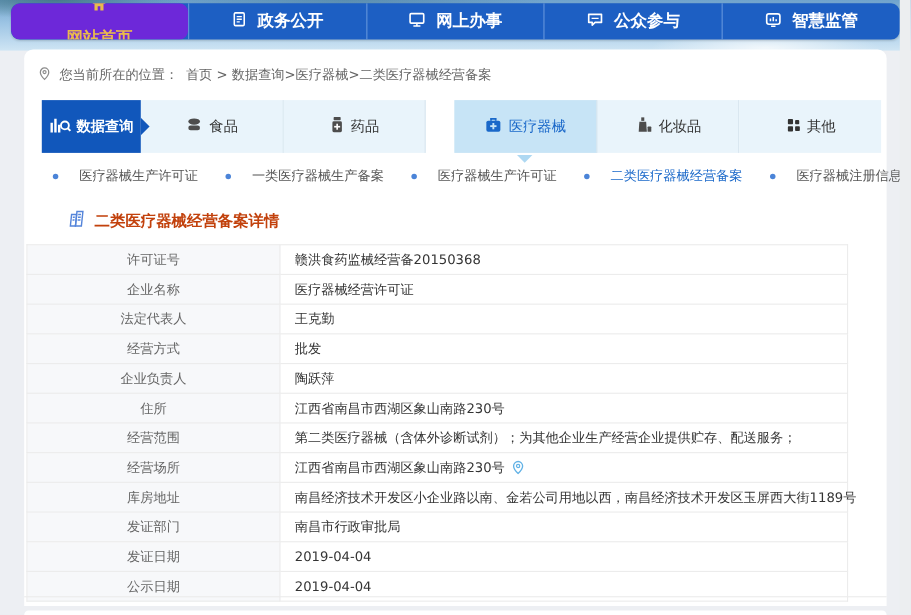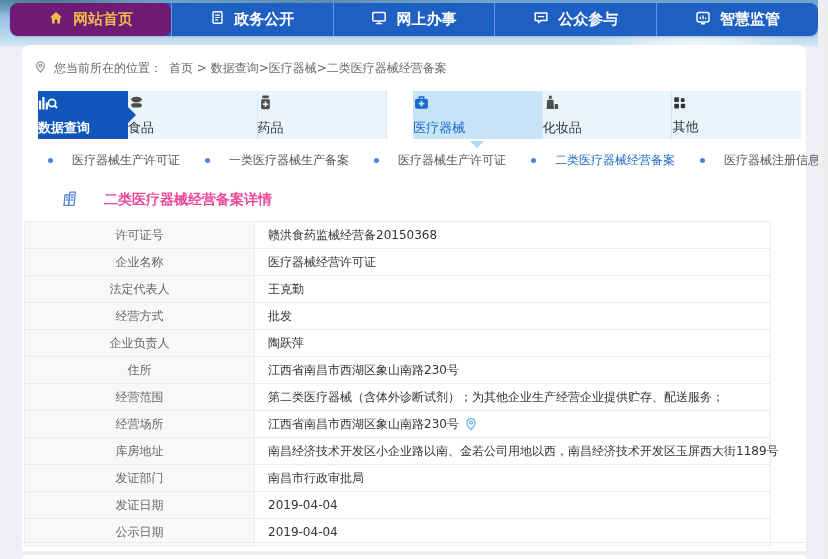--- a/index.html
+++ b/index.html
@@ -23,21 +23,21 @@
     position:absolute; left:10px; top:3px; width:808px; height:33px;
     background:#1d5fc3; border-radius:8px; display:flex; overflow:hidden;
     box-shadow:0 1px 2px rgba(0,0,0,.15);
   }
   .topnav-item {
     flex:1; display:flex; align-items:center; justify-content:center; gap:9px;
     color:#fff; font-size:15px; font-weight:bold; cursor:pointer;
     border-left:1px solid rgba(160,195,240,.55);
   }
   .topnav-item:first-child { border-left:none; }
-  .topnav-item.active { background:#701a75; border-radius:8px; color:#e9ba4d; }
+  .topnav-item.active { background:#6d28d9; border-radius:8px; color:#e9ba4d;flex-direction:column; }
   .topnav-item svg { flex:none; }
   
   .card {
     position:absolute; left:22px; top:45px; width:784px; height:506px;
     background:#fff; border-radius:8px 8px 0 0;
   }
   .card-bottom-line { position:absolute; left:0; right:0; bottom:8px; border-top:1px solid #ebebeb; }
   .footer-strip {
     position:absolute; left:22px; top:555px; width:784px; height:4px;
     background:#fff; border-radius:6px 6px 0 0;
@@ -45,21 +45,21 @@
   .scrollbar-track { position:absolute; right:0; top:0; width:10px; height:559px; background:#eceef0; }
   
   .breadcrumb {
     display:flex; align-items:center; gap:7px;
     padding:15px 16px 10px 12px; color:#666; font-size:12px;
   }
   .breadcrumb svg { flex:none; }
   
   .tabbar { margin:4px 5px 0 16px; display:flex; height:48px; }
   .tab {
-    display:flex; flex-direction:column; align-items:flex-start; justify-content:center; gap:5px;
+    display:flex; flex-direction:row; align-items:center; justify-content:center; gap:5px;
     font-size:13px; color:#333; cursor:pointer; flex:1;
     background:#e9f4fb; border-right:1px solid #d9e6ef;
   }
   .tab:last-child { border-right:none; }
   .tab-query {
     flex:none; width:90px; background:#1157bb; color:#fff; font-weight:bold;
     position:relative; border-right:none; z-index:2;
   }
   .tab-query::after {
     content:''; position:absolute; right:-8px; top:50%; margin-top:-8px;
@@ -73,22 +73,22 @@
   
   .subnav {
     display:flex; align-items:center; gap:25px;
     padding:13px 12px 12px 26px; font-size:12px; color:#555;
   }
   .subnav-item { display:flex; align-items:center; gap:19px; cursor:pointer; white-space:nowrap; }
   .subnav-item .dot { width:5px; height:5px; border-radius:50%; background:#4b84d8; flex:none; }
   .subnav-item.active { color:#1a68c9; }
   
   .section-title {
-    display:flex; align-items:center; gap:26px;
-    margin:9px 0 11px 40px; color:#ec4899; font-size:14px; font-weight:bold;
+    display:flex; align-items:center; gap:8px;
+    margin:9px 0 11px 40px; color:#c2410c; font-size:14px; font-weight:bold;
   }
   
   .detail-table {
     width:747px; margin-left:2px; border-collapse:collapse; table-layout:fixed;
     font-size:12px;
   }
   .detail-table th, .detail-table td { border:1px solid #ececec; height:27px; }
   .detail-table th {
     width:230px; background:#f7f8fa; color:#666; font-weight:normal; text-align:center;
   }

